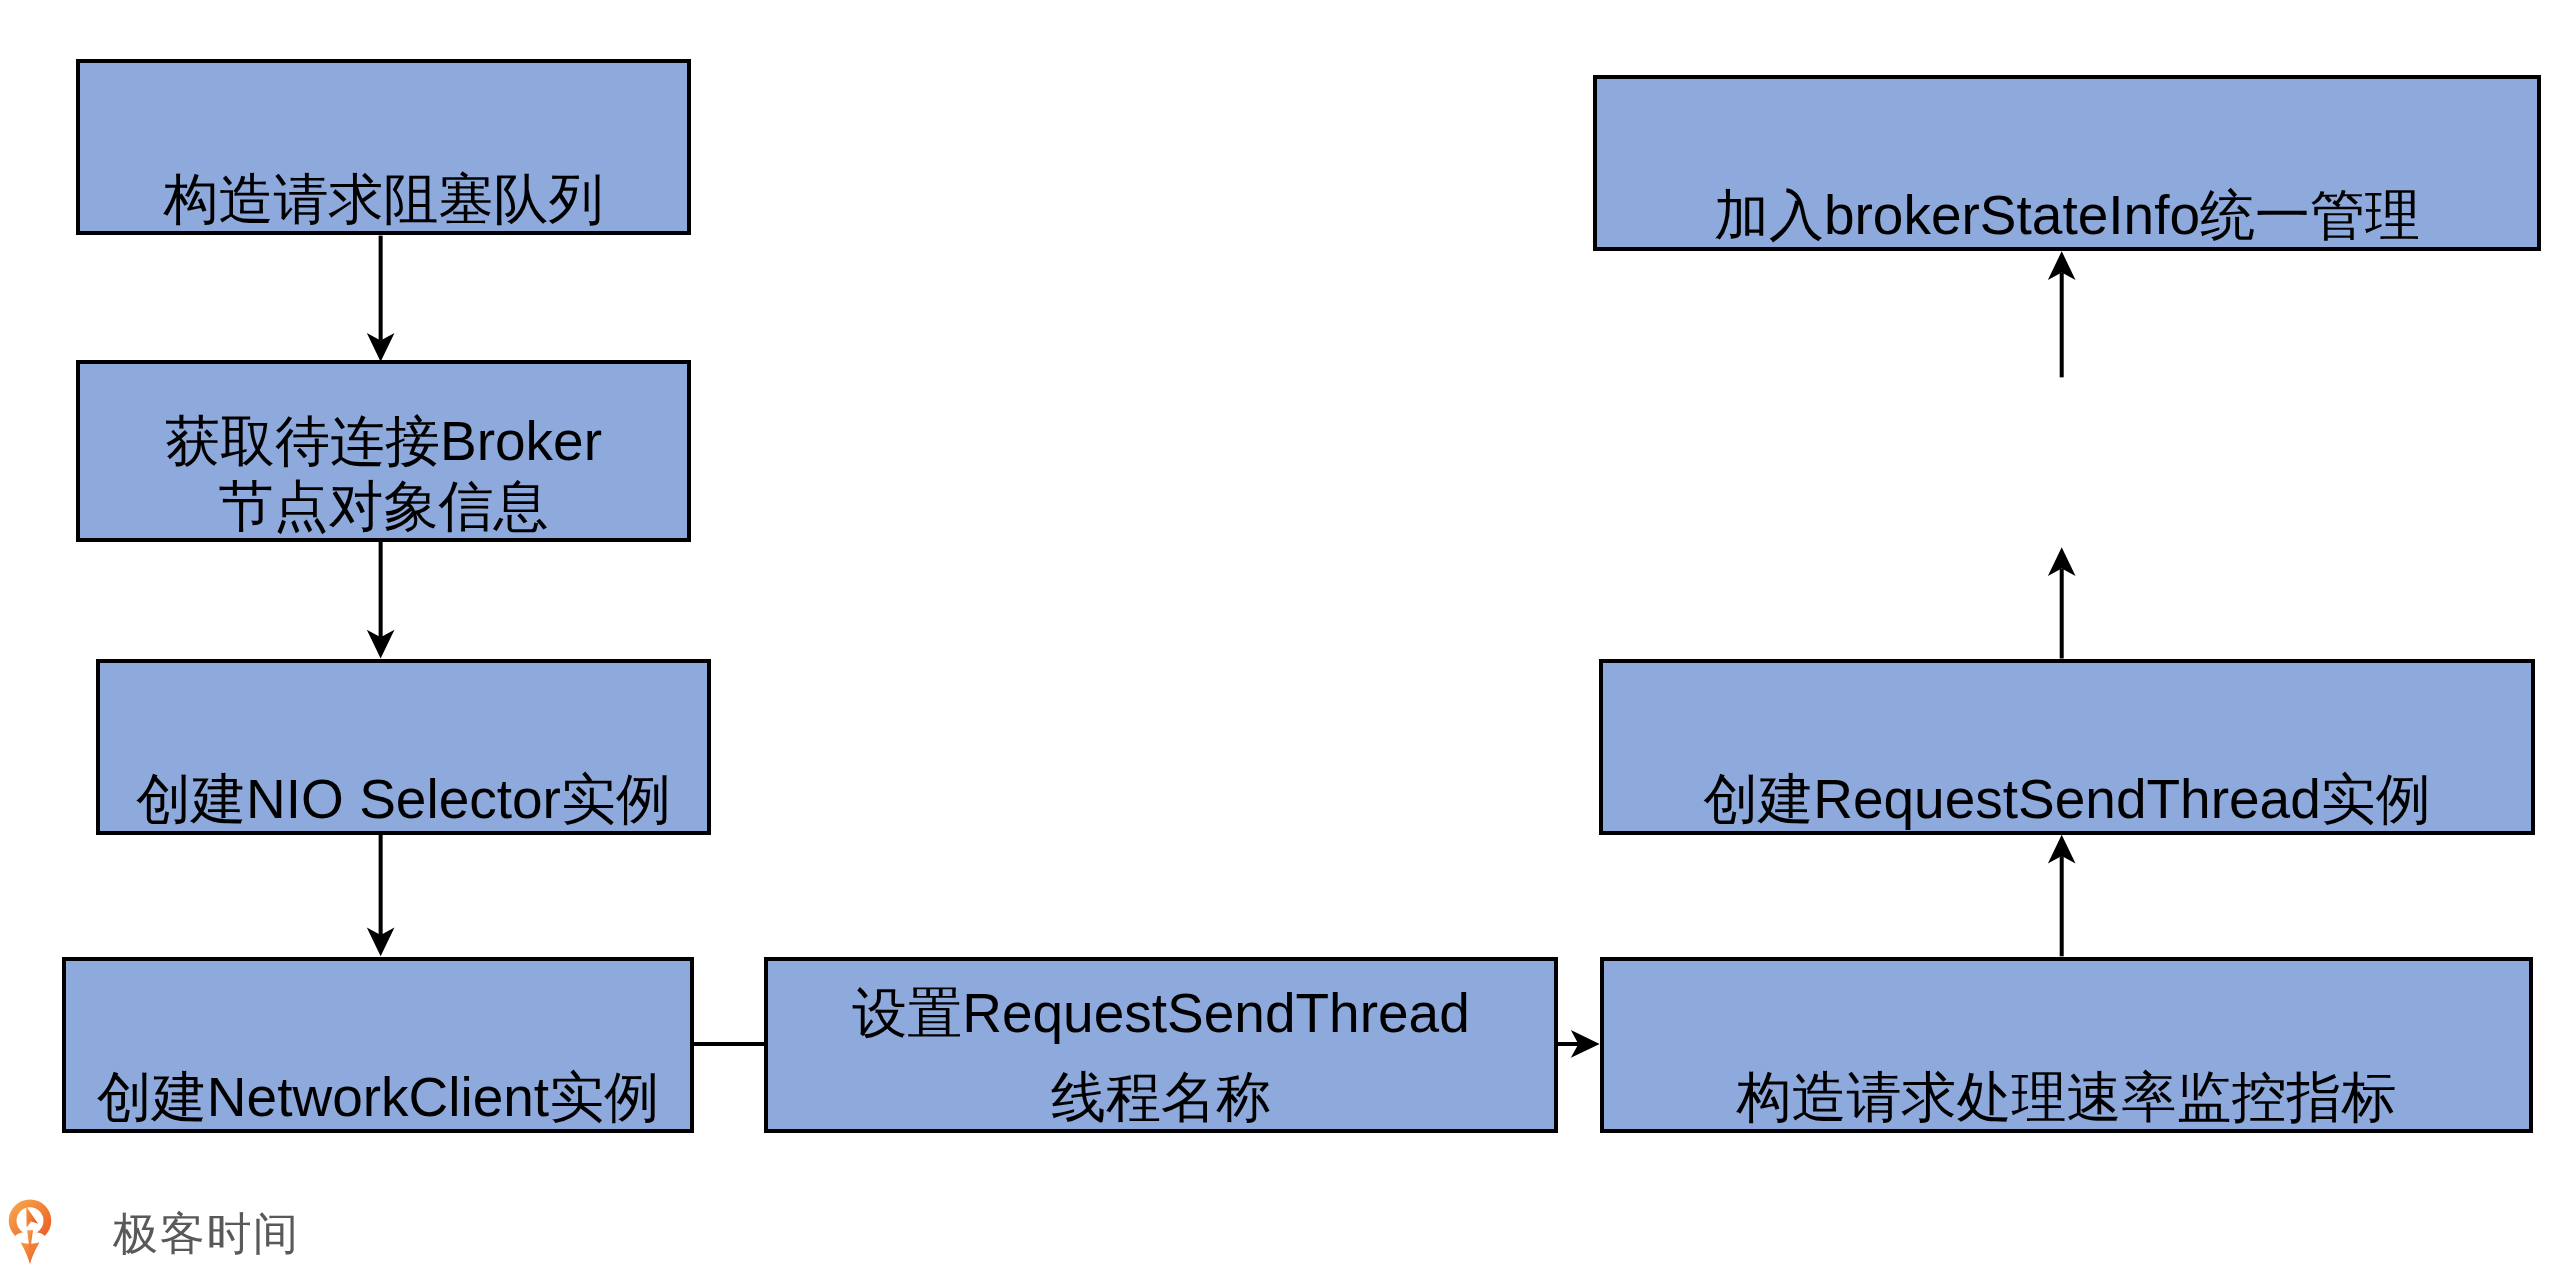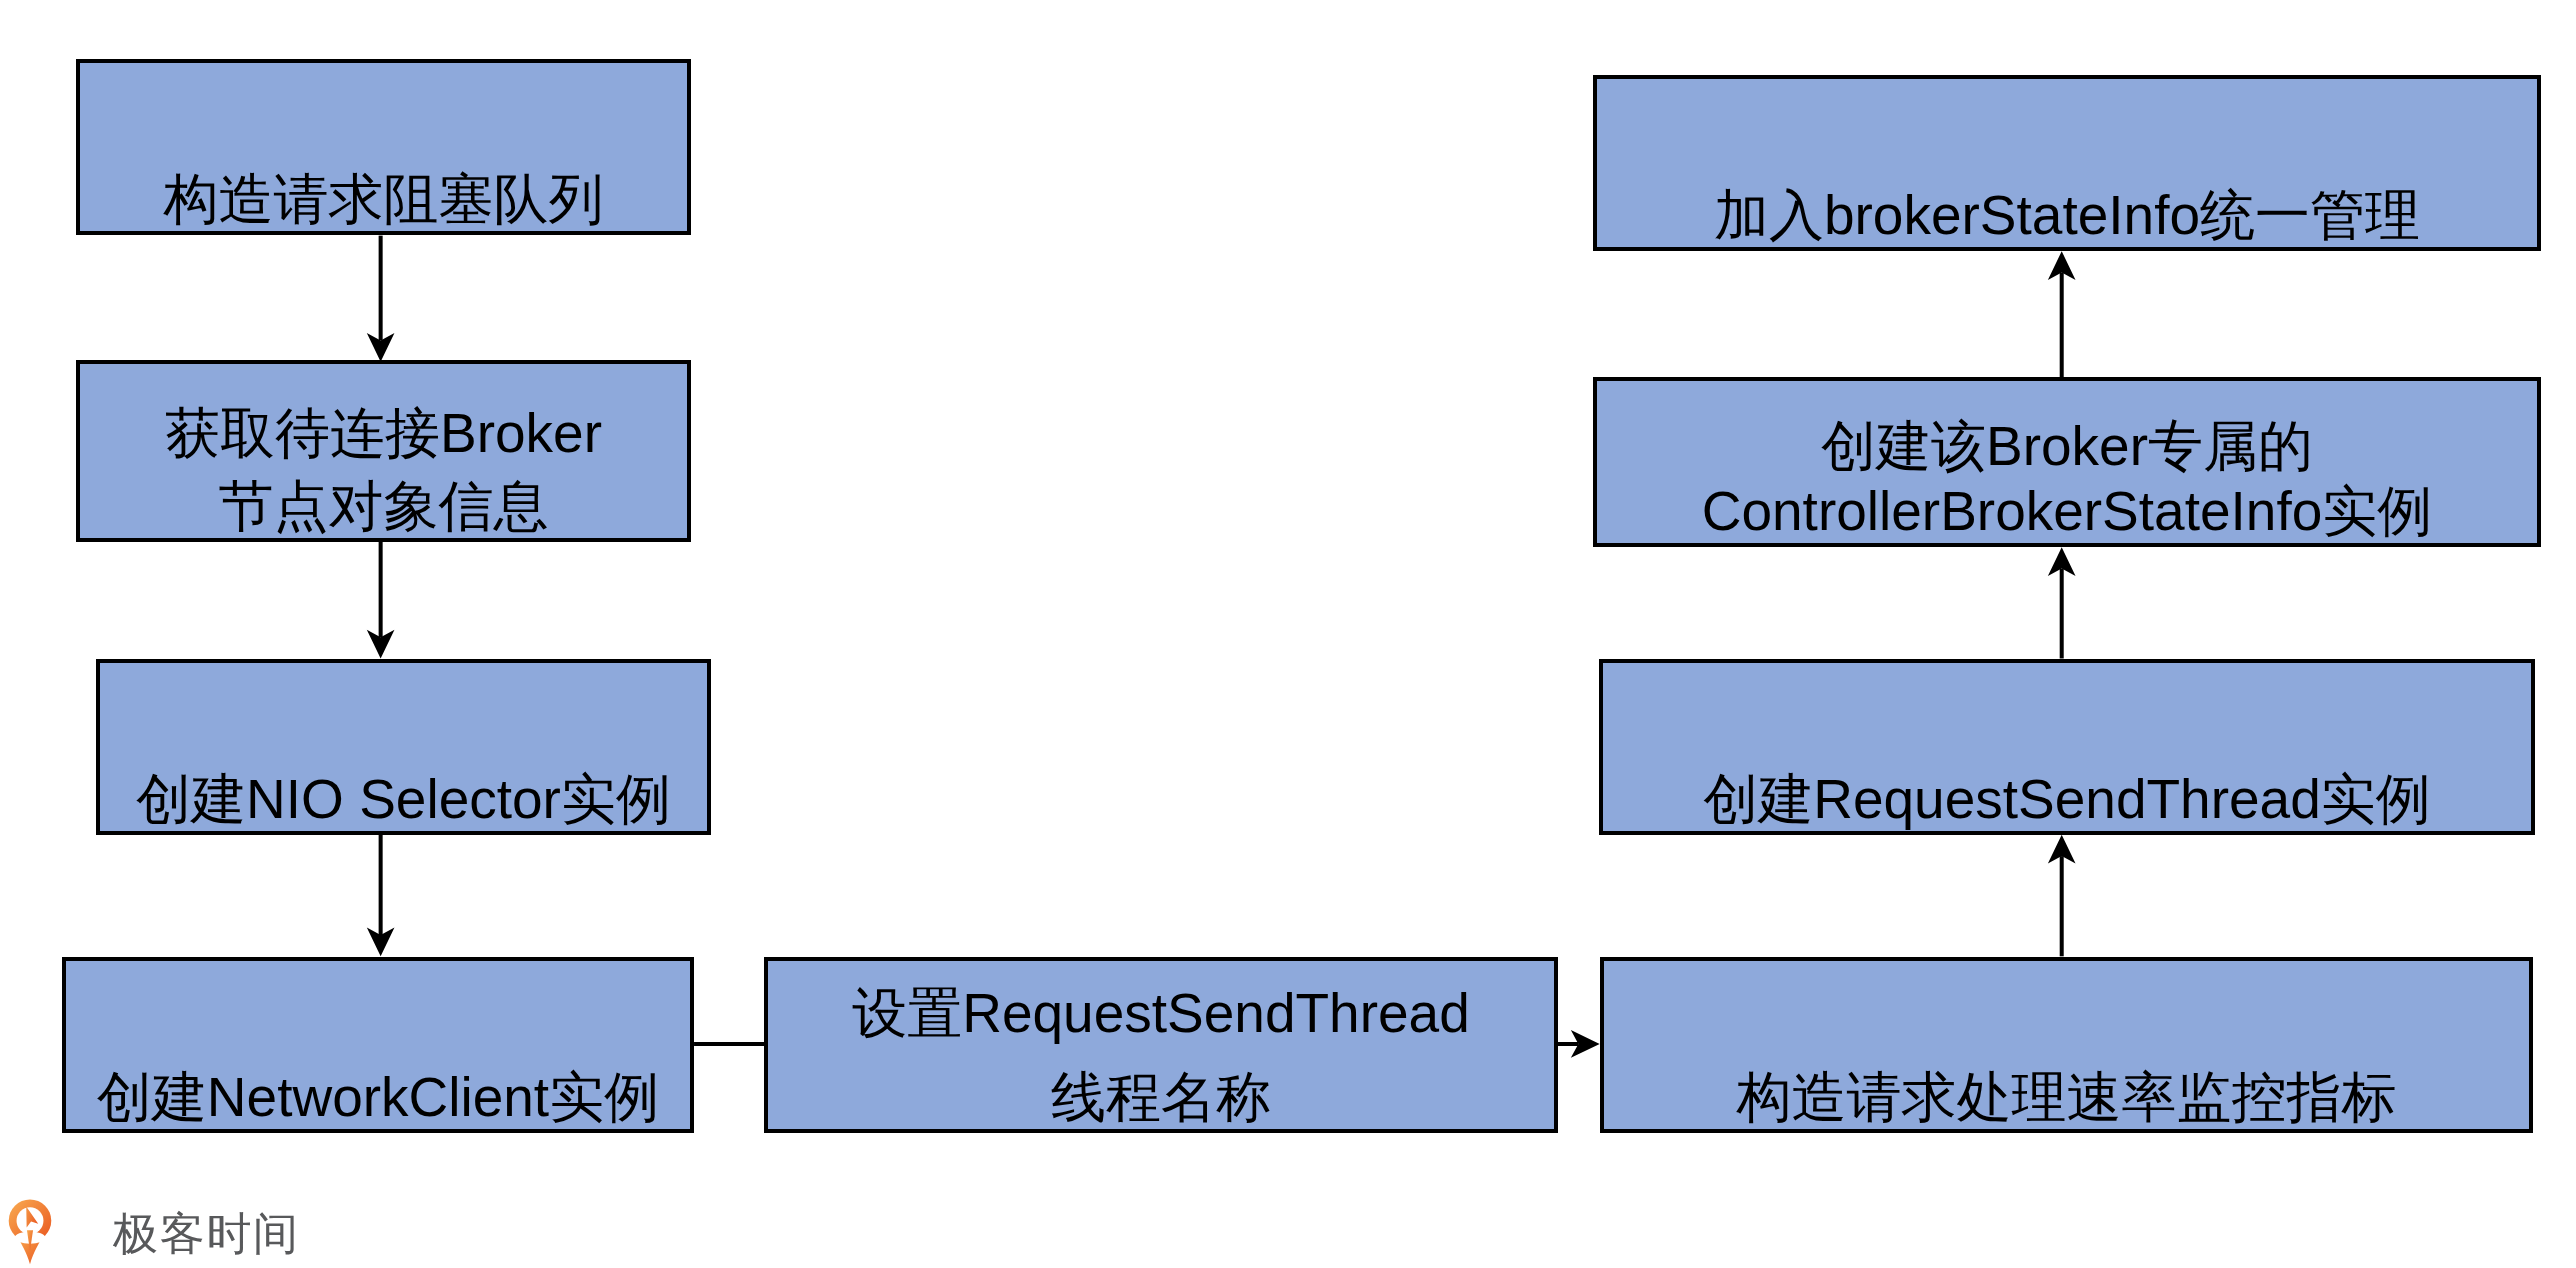--- a/index.html
+++ b/index.html
@@ -22,21 +22,21 @@
     justify-content: flex-end;
     align-items: center;
     text-align: center;
     font-size: 55px;
     line-height: 1.17;
     font-weight: 400;
   }
   .node .line:empty { display: none; }
   
   .n1 { left: 76px;  top: 59px;  width: 615px; height: 176px; }
-  .n2 { left: 76px;  top: 360px;  width: 615px; height: 182px; gap: 8px; }
+  .n2 { left: 76px;  top: 360px;  width: 615px; height: 182px; }
   .n3 { left: 76px;  top: 659px; width: 615px; height: 176px; margin-left: 20px; }
   .n4 { left: 62px;  top: 957px; width: 632px; height: 176px; }
   .n5 { left: 764px; top: 957px; width: 794px; height: 176px; gap: 19px; }
   .n6 { left: 1600px; top: 957px; width: 933px; height: 176px; }
   .n7 { left: 1599px; top: 659px; width: 936px; height: 176px; }
   .n8 { left: 1593px; top: 377px;  width: 948px; height: 170px; }
   .n9 { left: 1593px; top: 75px;  width: 948px; height: 176px; }
 
   .arrows {
     position: absolute;
@@ -135,24 +135,20 @@
   <div class="node n6">
     <div class="line">构造请求处理速率监控指标</div>
 
   </div>
 
   <div class="node n7">
     <div class="line">创建RequestSendThread实例</div>
 
   </div>
 
-  <div class="node n8">
-    <div class="line">创建该Broker专属的</div>
-    <div class="line">ControllerBrokerStateInfo实例</div>
-  </div>
 
   <div class="node n9">
     <div class="line">加入brokerStateInfo统一管理</div>
 
   </div>
 
   <div class="footer">
     <svg width="44" height="66" viewBox="0 0 100 152" xmlns="http://www.w3.org/2000/svg" aria-hidden="true">
       <defs>
         <linearGradient id="gk" x1="0" y1="0" x2="1" y2="1">

